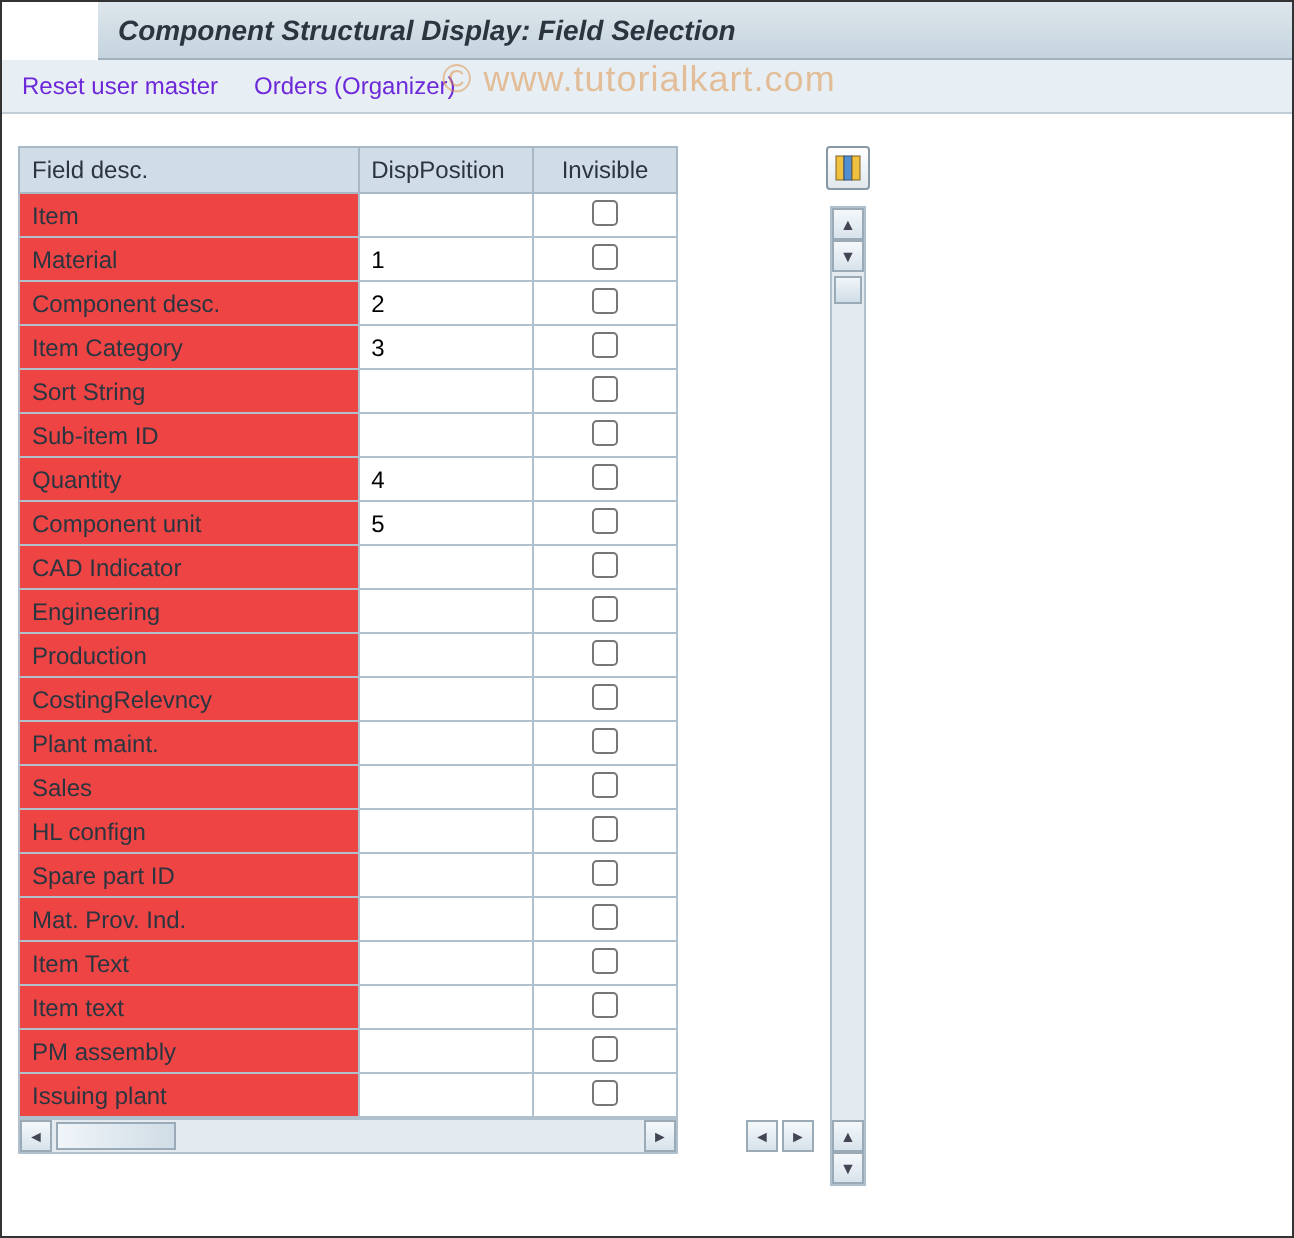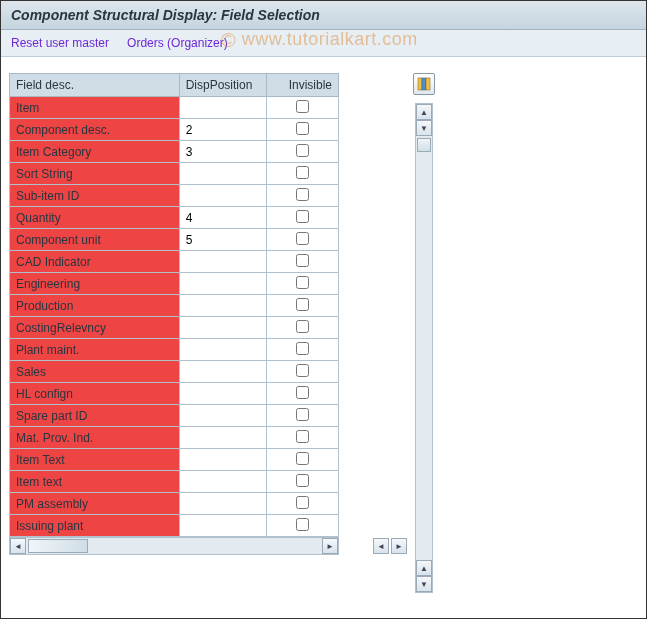--- a/index.html
+++ b/index.html
@@ -1,35 +1,35 @@
 <!DOCTYPE html>
 <html><head>
   <meta charset="utf-8">
   <style>
     * { box-sizing: border-box; margin: 0; padding: 0; }
     body { font-family: Arial, sans-serif; font-size: 12px; background: #fff; width: 647px; height: 619px; overflow: hidden; border: 1px solid #333; position: relative; }
     
-    .title-bar { background: linear-gradient(to bottom, #dde6ec, #c5d4de); padding: 6px 10px; border-bottom: 1px solid #a0b0bc; }
+    .title-bar { background: linear-gradient(to bottom, #dde6ec, #c5d4de); padding: 6px 10px; border-bottom: 1px solid #a0b0bc; margin-left: 48px; }
     .title-bar h1 { font-size: 14px; font-weight: bold; font-style: italic; color: #2a3540; }
     
     .toolbar { background: #e8eff4; padding: 6px 10px; border-bottom: 1px solid #c0cdd6; display: flex; gap: 18px; }
     .toolbar-item { color: #6d28d9; cursor: pointer; }
     
     .watermark { position: absolute; top: 28px; left: 220px; font-size: 18px; color: rgba(220,140,60,0.5); font-weight: 300; z-index: 10; pointer-events: none; letter-spacing: 0.5px; }
     .watermark .copy { font-size: 20px; vertical-align: middle; }
     
     .content-area { padding: 16px 8px; }
     
     .table-wrapper { display: flex; align-items: flex-start; }
     
     .grid { border-collapse: collapse; width: 330px; }
     .grid th { background: #d0dde6; border: 1px solid #a8b8c4; padding: 4px 6px; text-align: left; font-weight: normal; color: #2a3540; height: 22px; }
     .grid th.col-desc { width: 165px; }
     .grid th.col-pos { width: 85px; }
-    .grid th.col-inv { width: 70px; text-align: right; }
+    .grid th.col-inv { width: 70px; text-align: center; }
     .grid td { border: 1px solid #b0c0cc; padding: 0; height: 22px; background: #fff; vertical-align: middle; }
     .grid td.cell-label { background: #ef4444; padding: 3px 6px; color: #2a3540; }
     .grid td.cell-pos { padding: 3px 6px; }
     .grid td.cell-chk { text-align: center; }
     .grid td.cell-chk input { width: 13px; height: 13px; }
     
     .side-controls { margin-left: 6px; display: flex; flex-direction: column; align-items: center; gap: 2px; }
     .config-btn { width: 22px; height: 22px; background: linear-gradient(to bottom, #fff, #e0e8ee); border: 1px solid #8898a4; border-radius: 2px; display: flex; align-items: center; justify-content: center; cursor: pointer; }
     .config-icon { width: 14px; height: 14px; }
     
@@ -71,20 +71,25 @@
           <tr>
             <th class="col-desc">Field desc.</th>
             <th class="col-pos">DispPosition</th>
             <th class="col-inv">Invisible</th>
           </tr>
         </thead>
         <tbody id="grid-body">
             <tr>
               <td class="cell-label">Item</td>
               <td class="cell-pos"></td>
+              <td class="cell-chk"><input type="checkbox" style=""></td>
+            </tr>
+            <tr>
+              <td class="cell-label">Material</td>
+              <td class="cell-pos">1</td>
               <td class="cell-chk"><input type="checkbox" style=""></td>
             </tr>
             <tr>
               <td class="cell-label">Component desc.</td>
               <td class="cell-pos">2</td>
               <td class="cell-chk"><input type="checkbox" style=""></td>
             </tr>
             <tr>
               <td class="cell-label">Item Category</td>
               <td class="cell-pos">3</td>

